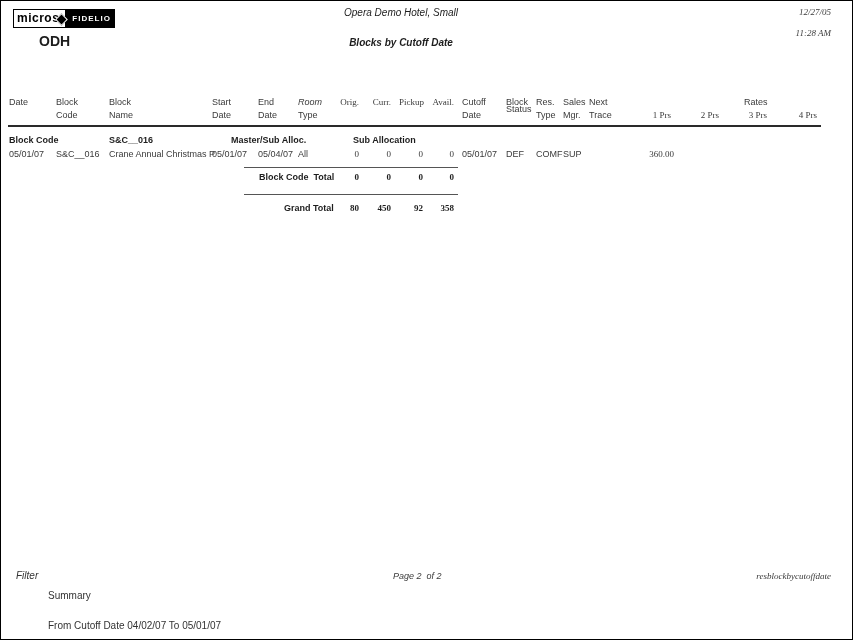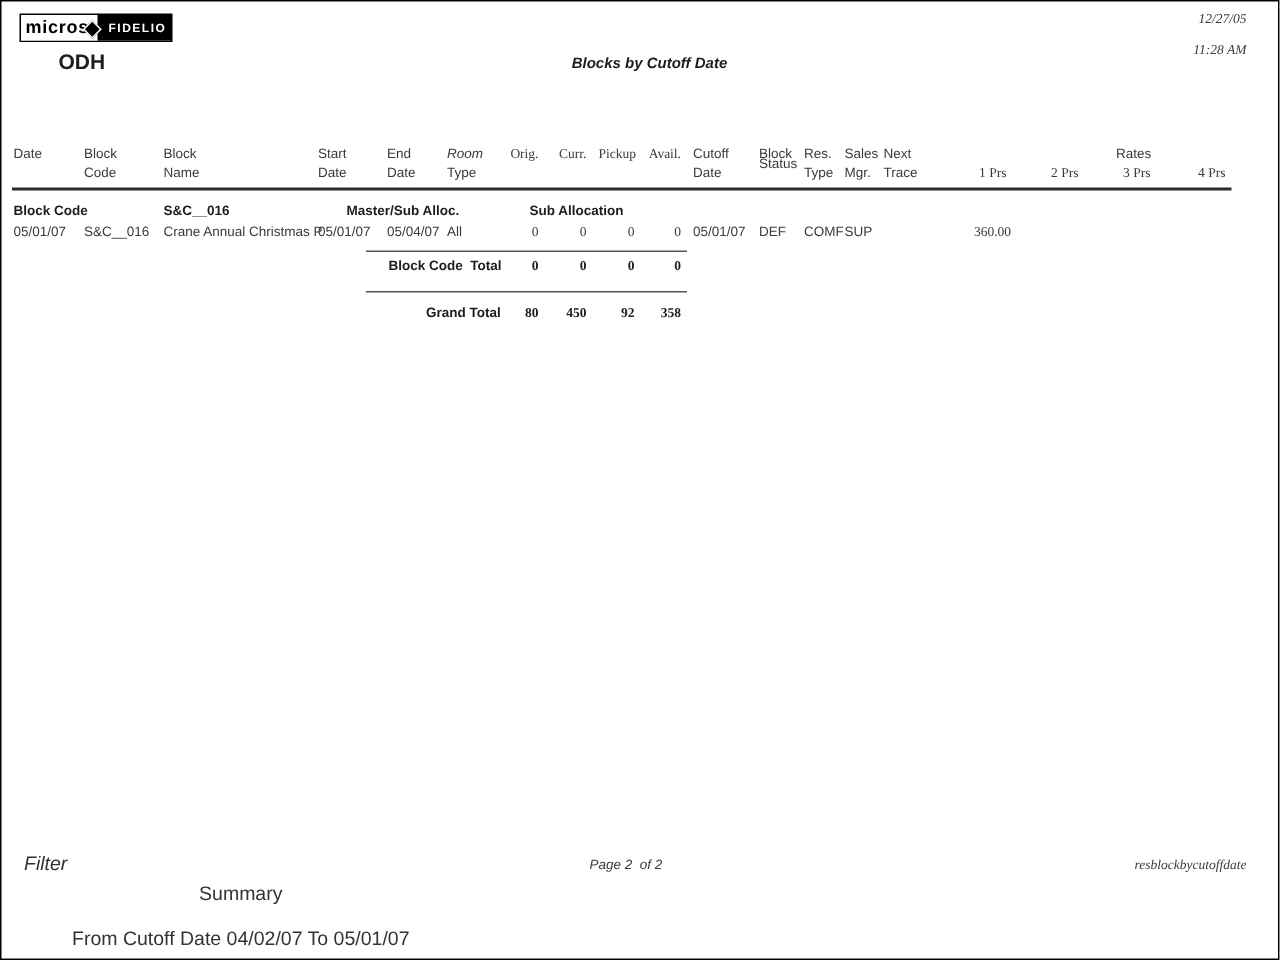--- a/index.html
+++ b/index.html
@@ -10,21 +10,21 @@
     background: #fff;
     border: 1px solid #000;
     font-family: "Liberation Sans", sans-serif;
     color: #222;
     overflow: hidden;
   }
   .abs { position: absolute; white-space: pre; }
   .t9  { font-size: 9px;  line-height: 11px; color: #3a3a3a; }
   .t10 { font-size: 10px; line-height: 12px; }
   .t11 { font-size: 11px; line-height: 13px; }
-  .t8  { font-size: 13px; line-height: 10px; color: #333; text-align: center; }
+  .t8  { font-size: 10px; line-height: 10px; color: #333; }
   .b   { font-weight: bold; color: #1d1d1d; }
   .i   { font-style: italic; }
   .r   { text-align: right; font-family: Liberation Serif, serif; }
   .center-line { left: 0; width: 800px; text-align: center; }
 
   
   .logo { position: absolute; left: 12px; top: 8px; height: 17px; display: flex; align-items: stretch; border: 1px solid #000; }
   .logo-micros { background: #fff; color: #000; font-weight: bold; font-size: 12px; line-height: 16px; padding: 0 6px 0 3px; letter-spacing: 0.5px; }
   .logo-fidelio { background: #000; color: #fff; font-weight: bold; font-size: 8px; line-height: 17px; padding: 0 3px 0 7px; letter-spacing: 1px; }
   .logo-diamond { position: absolute; left: 43px; top: 4.5px; width: 7px; height: 7px; background: #000; border: 1px solid #fff; transform: rotate(45deg); }
@@ -37,21 +37,22 @@
 
 <div class="page">
 
   <div class="logo">
     <span class="logo-micros">micros</span>
     <span class="logo-fidelio">FIDELIO</span>
     <span class="logo-diamond"></span>
   </div>
   <div class="abs t11 b" style="left:38px; top:34px; font-size:14px;">ODH</div>
 
-  <div class="abs t10 i b center-line" style="top:36px;padding-left:32px;">Blocks by Cutoff Date</div>
+  <div class="abs t10 i center-line" style="top:6px; color:#1d1d1d;">Opera Demo Hotel, Small</div>
+  <div class="abs t10 i b center-line" style="top:36px;">Blocks by Cutoff Date</div>
   <div class="abs t9 i r" style="right:21px; top:6px;">12/27/05</div>
   <div class="abs t9 i r" style="right:21px; top:27px;">11:28 AM</div>
 
   <div class="abs t9" style="left:8px;   top:96px;">Date</div>
   <div class="abs t9" style="left:55px;  top:96px;">Block</div>
   <div class="abs t9" style="left:108px; top:96px;">Block</div>
   <div class="abs t9" style="left:211px; top:96px;">Start</div>
   <div class="abs t9" style="left:257px; top:96px;">End</div>
   <div class="abs t9" style="left:297px; top:96px;font-style:italic;">Room</div>
   <div class="abs t9 r" style="right:493px; top:96px;">Orig.</div>

